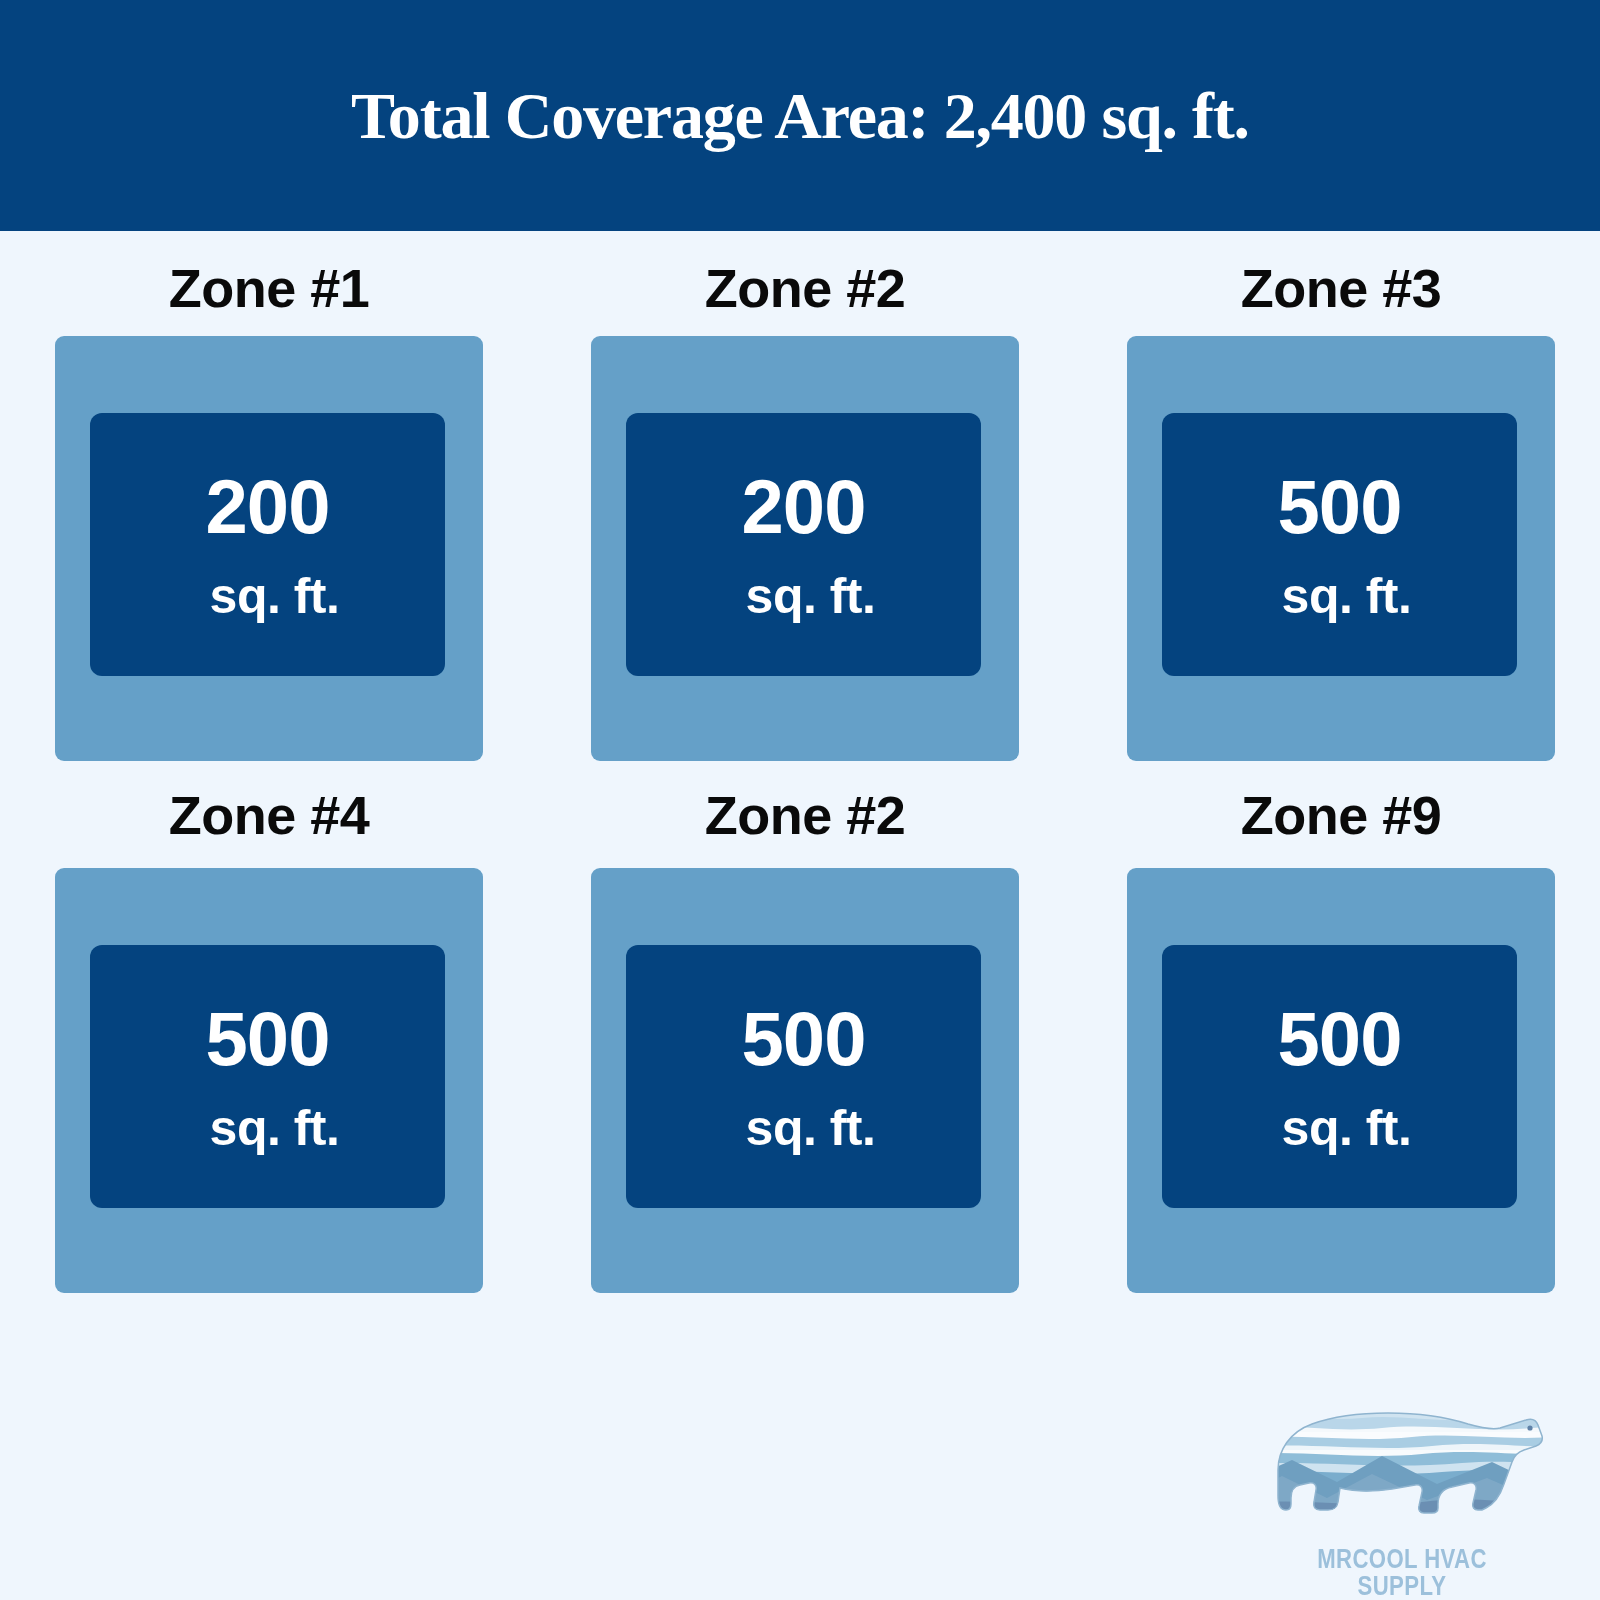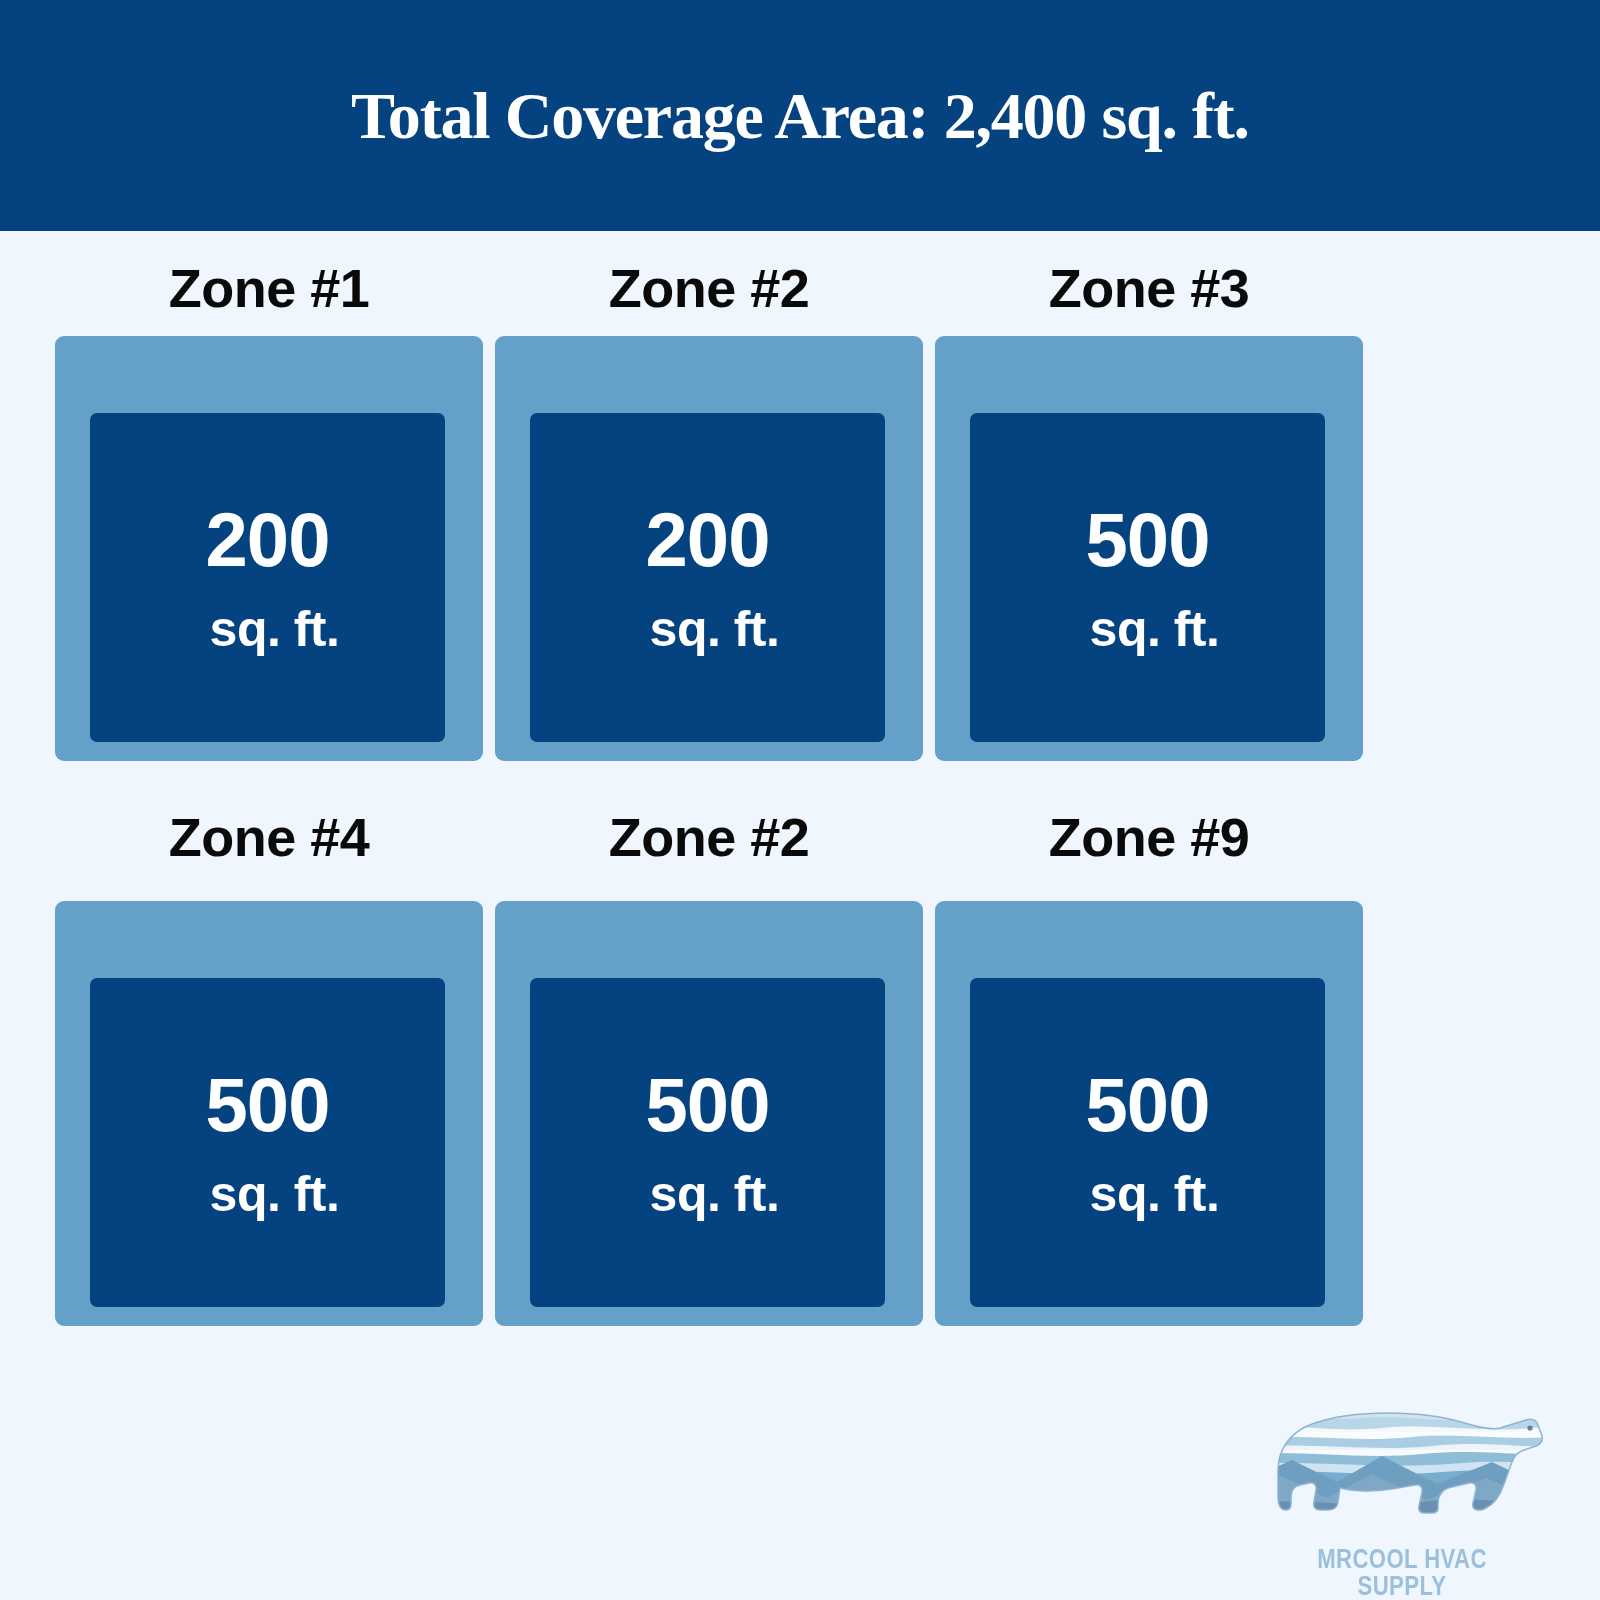--- a/index.html
+++ b/index.html
@@ -42,21 +42,20 @@
   .zone-grid {
     position: absolute;
     left: 55px;
     top: 240px;
     width: 1500px;
     display: grid;
     grid-template-columns: 428px 428px 428px;
     grid-template-rows: auto auto;
     column-gap: 108px;
     row-gap: 0px;
-    gap: 12px;
   }
   .zone-cell {
     width: 428px;
   }
   .zone-label {
     width: 428px;
     text-align: center;
     color: #0a0a0a;
     font-size: 54px;
     font-weight: bold;
@@ -75,23 +74,23 @@
     background: #65a0c8;
     border-radius: 9px;
     position: relative;
     box-sizing: border-box;
   }
   .zone-inner {
     position: absolute;
     left: 35px;
     top: 77px;
     width: 355px;
-    height: 329px;
+    height: 263px;
     background: #04437f;
-    border-radius: 7px;
+    border-radius: 12px;
     display: flex;
     flex-direction: column;
     align-items: center;
     justify-content: center;
     box-sizing: border-box;
   }
   .zone-value {
     color: #ffffff;
     font-size: 76px;
     font-weight: bold;
@@ -103,21 +102,21 @@
     color: #ffffff;
     font-size: 50px;
     font-weight: bold;
     line-height: 1;
     letter-spacing: -0.5px;
     margin-left: 14px;
   }
 
   
   .zone-cell.row2 .zone-label {
-    height: 128px;
+    height: 107px;
   }
 
   
   .logo {
     position: absolute;
     right: 38px;
     bottom: 8px;
     width: 320px;
     height: 200px;
   }

